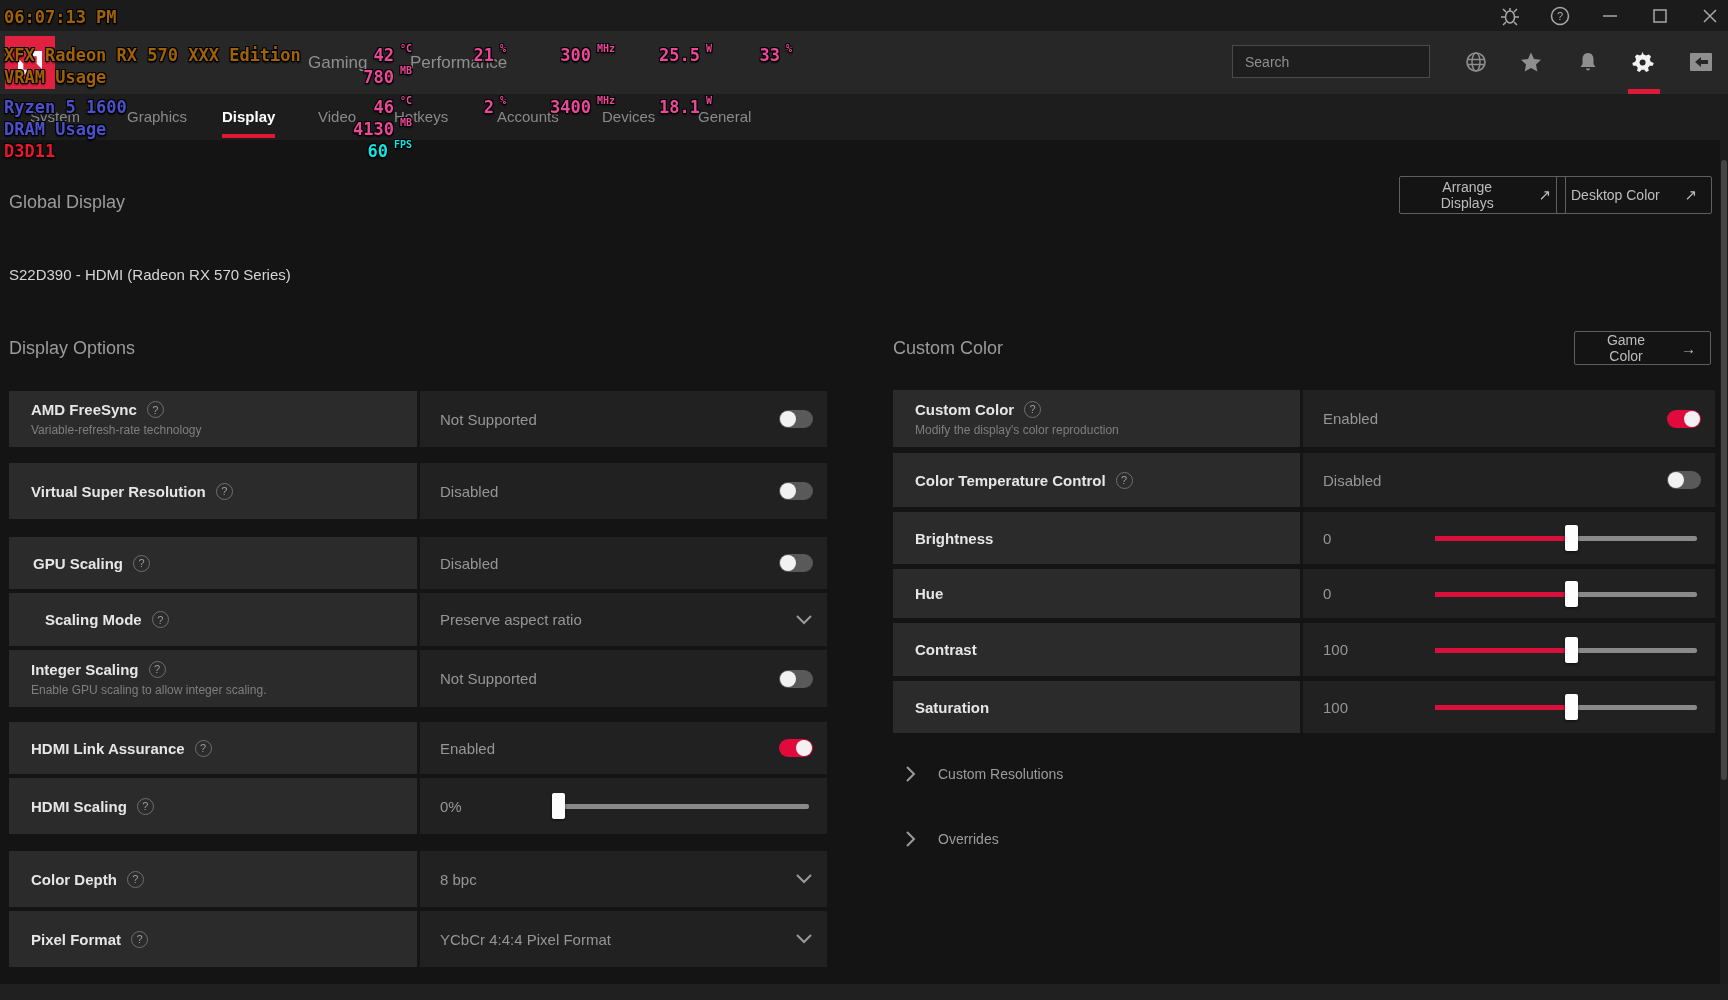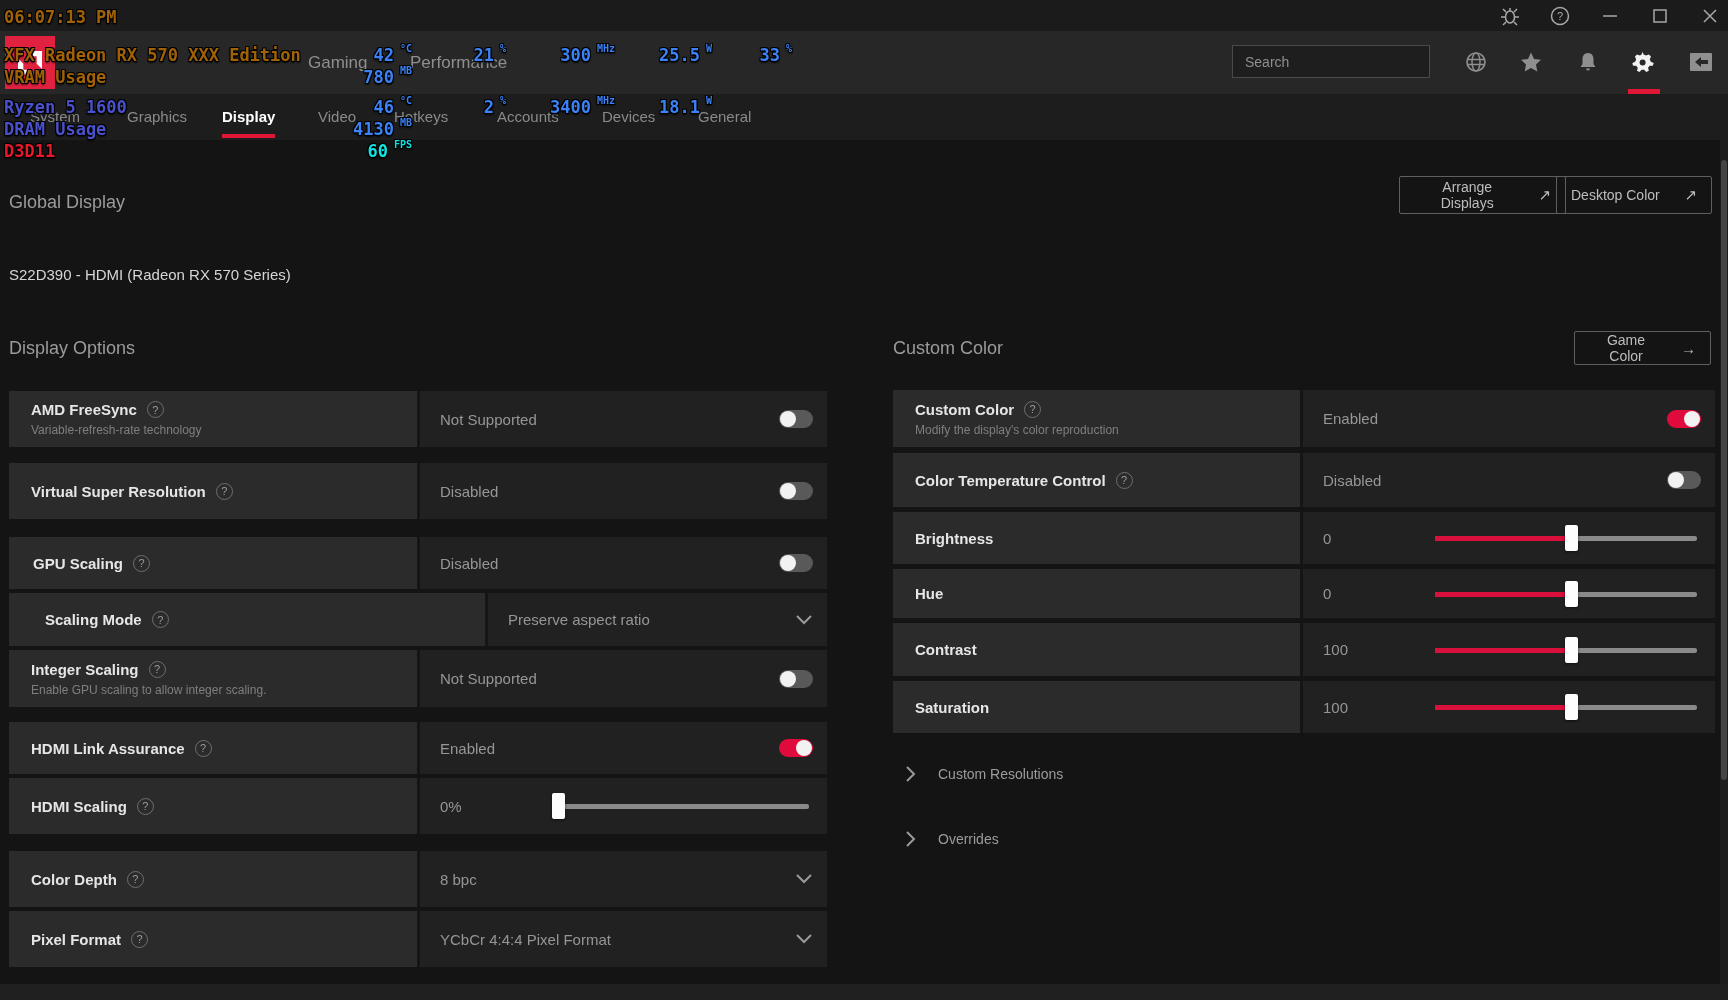--- a/index.html
+++ b/index.html
@@ -79,21 +79,21 @@
   #scroll-thumb { left:1721px; top:160px; width:6px; height:620px; background:#454545; border-radius:3px; }
   #bottom-strip { left:0; top:984px; width:1728px; height:16px; background:#202020; }
 
   
   #osd { left:0; top:0; width:1728px; height:1000px; pointer-events:none; z-index:50; }
   .osd-text { font-family:"DejaVu Sans Mono", monospace; font-weight:bold; font-size:17px;
     text-shadow:-1px -1px 0 #000, 1px -1px 0 #000, -1px 1px 0 #000, 1px 1px 0 #000, 0 2px 2px rgba(0,0,0,.85);
     white-space:nowrap; }
   .osd-line { position:absolute; left:4px; width:790px; height:22px; }
   .osd-label { position:absolute; left:0; }
-  .osd-stat { position:absolute; color:#3b82f6; }
+  .osd-stat { position:absolute; color:#ec4899; }
   .osd-stat sup { font-size:10px; vertical-align:top; position:relative; top:-2px; }
   .osd-green { color:#a16207; } .osd-blue { color:#4b50cc; }
   .osd-red { color:#e8192c; } .osd-cyan { color:#12e3e3; }
 </style>
 </head>
 <body>
 
 <div id="titlebar" class="abs">
     <div class="tb-icon" style="left: 1498px;">
       <svg width="24" height="24" viewBox="0 0 24 24">
@@ -201,21 +201,21 @@
         </div>
       </div>
       <div class="cell-value">
         <span class="val">Disabled</span>
         <div class="toggle">
           <div class="knob"></div>
         </div>
       </div>
     </div>
     <div class="row abs" style="left: 9px; top: 593px; width: 818px; height: 53px;">
-      <div class="cell-label" style="width: 476px; padding-left: 36px;">
+      <div class="cell-label" style="width: 408px; padding-left: 36px;">
         <div class="lbl-line">
           <span class="lbl">Scaling Mode</span>
           <span class="q-icon">?</span>
         </div>
       </div>
       <div class="cell-value">
         <span class="val">Preserve aspect ratio</span>
         <span class="chev-icon">
           <svg width="18" height="12" viewBox="0 0 18 12">
             <polyline points="2,2 9,9 16,2" fill="none" stroke="#9a9a9a" stroke-width="2"></polyline>

